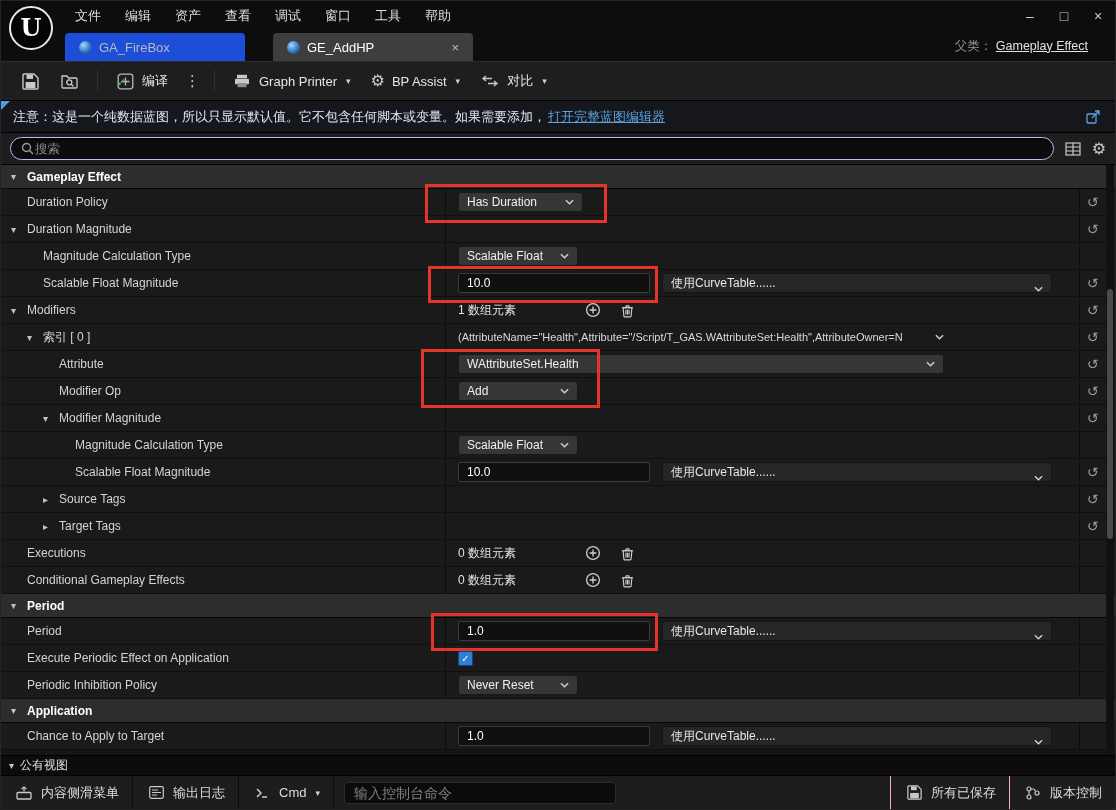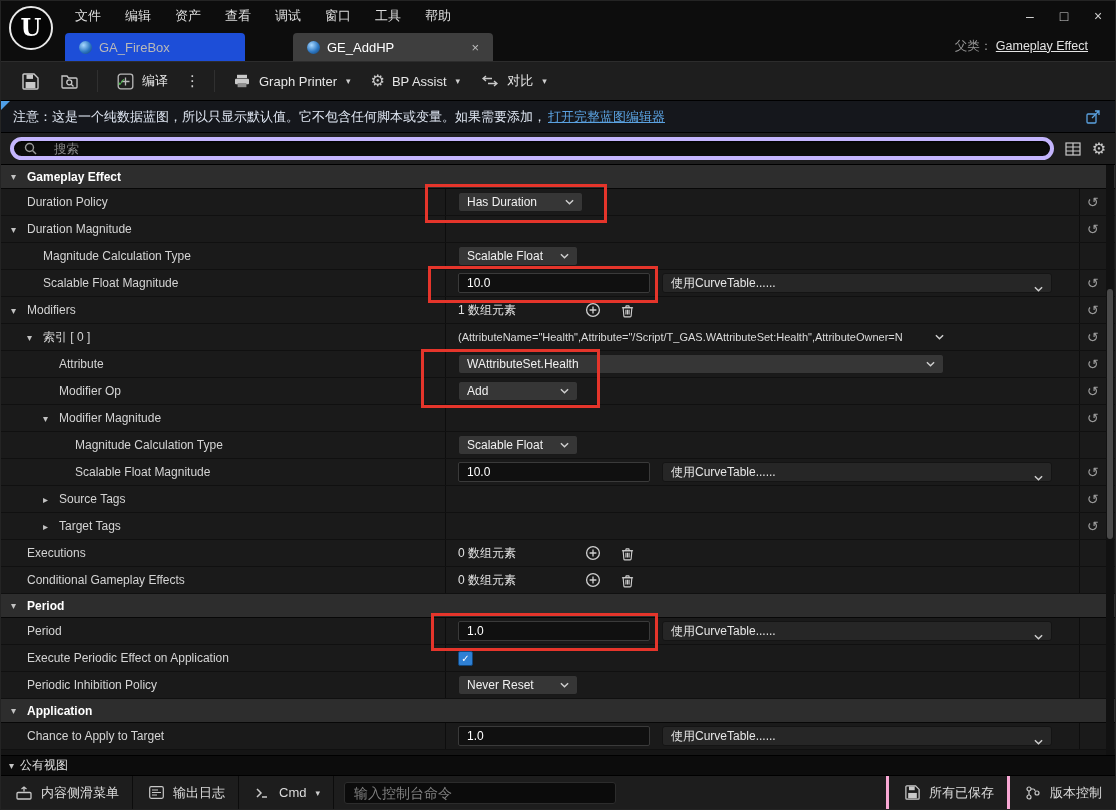--- a/index.html
+++ b/index.html
@@ -14,21 +14,21 @@
   .logo span{font-family:"DejaVu Serif",serif;font-size:24px;color:#fff;font-weight:bold;transform:translateY(-1px)}
   .menubar{display:flex;margin-left:62px}
   .menu-item{padding:5px 12px;color:#dedede;cursor:default}
   .win-controls{margin-left:auto;display:flex}
   .win-btn{width:34px;height:28px;display:flex;align-items:center;justify-content:center;color:#cfcfcf;font-size:14px}
 
   
   .tabbar{flex:0 0 30px;background:#0d0d0d;display:flex;align-items:flex-end;padding-left:64px}
   .tab{height:28px;display:flex;align-items:center;gap:7px;padding:0 14px;border-radius:4px 4px 0 0;color:#b9b9b9;min-width:180px}
   .tab.inactive{background:#1d4ed8}
-  .tab.active{background:#3e3e3e;color:#fff;min-width:200px;margin-left:48px}
+  .tab.active{background:#3e3e3e;color:#fff;min-width:200px;margin-left:28px}
   .tab-icon{width:13px;height:13px;border-radius:50%;background:radial-gradient(circle at 35% 32%,#a8d8ff,#2d77c2 55%,#123d6b)}
   .tab-close{margin-left:auto;color:#bdbdbd;font-size:13px}
   .parent-class{margin-left:auto;align-self:center;padding-right:27px;color:#969696;font-size:12.5px}
   .parent-class a{color:#e3e3e3;text-decoration:underline}
 
   
   .toolbar{flex:0 0 40px;background:#1e1e1e;border-top:1px solid #2c2c2c;border-bottom:1px solid #000;
     display:flex;align-items:center;padding:0 10px;gap:2px}
   .tb-btn{display:flex;align-items:center;gap:7px;padding:7px 9px;border-radius:3px;color:#e6e6e6}
   .tb-sep{width:1px;height:22px;background:#0a0a0a;border-right:1px solid #303030;margin:0 6px}
@@ -40,22 +40,22 @@
 
   
   .noticebar{flex:0 0 32px;background:#15171c;border-bottom:1px solid #000;display:flex;align-items:center;
     padding:0 12px;position:relative;color:#dfe6f2}
   .noticebar::before{content:"";position:absolute;left:0;top:0;border-top:9px solid #4f9fe8;border-right:9px solid transparent}
   .noticebar a{color:#5ba2e0;text-decoration:underline;margin-left:2px}
   .notice-right{margin-left:auto;display:flex;align-items:center}
 
   
   .searchbar{flex:0 0 32px;background:#1e1e1e;border-bottom:1px solid #000;display:flex;align-items:center;padding:0 9px;gap:9px}
-  .search-box{flex:1;height:23px;background:#0c0c0c;border:4px solid #c4b5fd;box-shadow:inset 0 1px 2px #000;
-    border-radius:12px;display:flex;align-items:center;padding:0 10px;gap:17px}
+  .search-box{flex:1;height:23px;background:#0c0c0c;border:1px solid #c4b5fd;box-shadow:inset 0 1px 2px #000;
+    border-radius:12px;display:flex;align-items:center;padding:0 10px;gap:1px}
   .search-box input{flex:1;background:transparent;border:none;outline:none;color:#cfcfcf;font-size:12.5px;
     font-family:"Liberation Sans","DejaVu Sans",sans-serif}
   .search-box input::placeholder{color:#8a8a8a}
   .sb-icon{display:flex;align-items:center;justify-content:center;width:20px;height:20px}
 
   
   .details{flex:1 1 auto;position:relative;background:#151515;overflow:hidden}
   .row{height:27px;display:flex;align-items:stretch;background:#1a1a1a;border-bottom:1px solid #101010;padding-right:10px}
   .row.category{height:24px;background:#2d2d2d;border-bottom:1px solid #070707}
   .namecell{flex:0 0 445px;display:flex;align-items:center;border-right:1px solid #0d0d0d;font-size:12px;color:#d4d4d4;
@@ -91,21 +91,21 @@
 
   
   .statusbar{flex:0 0 34px;background:#1d1d1d;border-top:1px solid #000;display:flex;align-items:center}
   .st-item{display:flex;align-items:center;gap:7px;padding:0 13px;height:100%;color:#dcdcdc;border-right:1px solid #0c0c0c}
   .console-input{width:272px;height:22px;background:#0b0b0b;border:1px solid #2c2c2c;border-radius:3px;margin-left:10px;
     display:flex;align-items:center;padding:0 9px}
   .console-input input{flex:1;background:transparent;border:none;outline:none;color:#4d7c0f;font-size:14px;
     font-family:"Liberation Sans","DejaVu Sans",sans-serif}
   .console-input input::placeholder{color:#7f7f7f}
   .st-right{margin-left:auto;display:flex;height:100%}
-  .st-right .st-item{border-right:none;border-left:3px solid #f9a8d4}
+  .st-right .st-item{border-right:none;border-left:1px solid #f9a8d4}
 </style>
 </head>
 <body>
 
 <div class="window">
 
   <div class="titlebar">
     <div class="logo">
         <span>U</span>
       </div>

